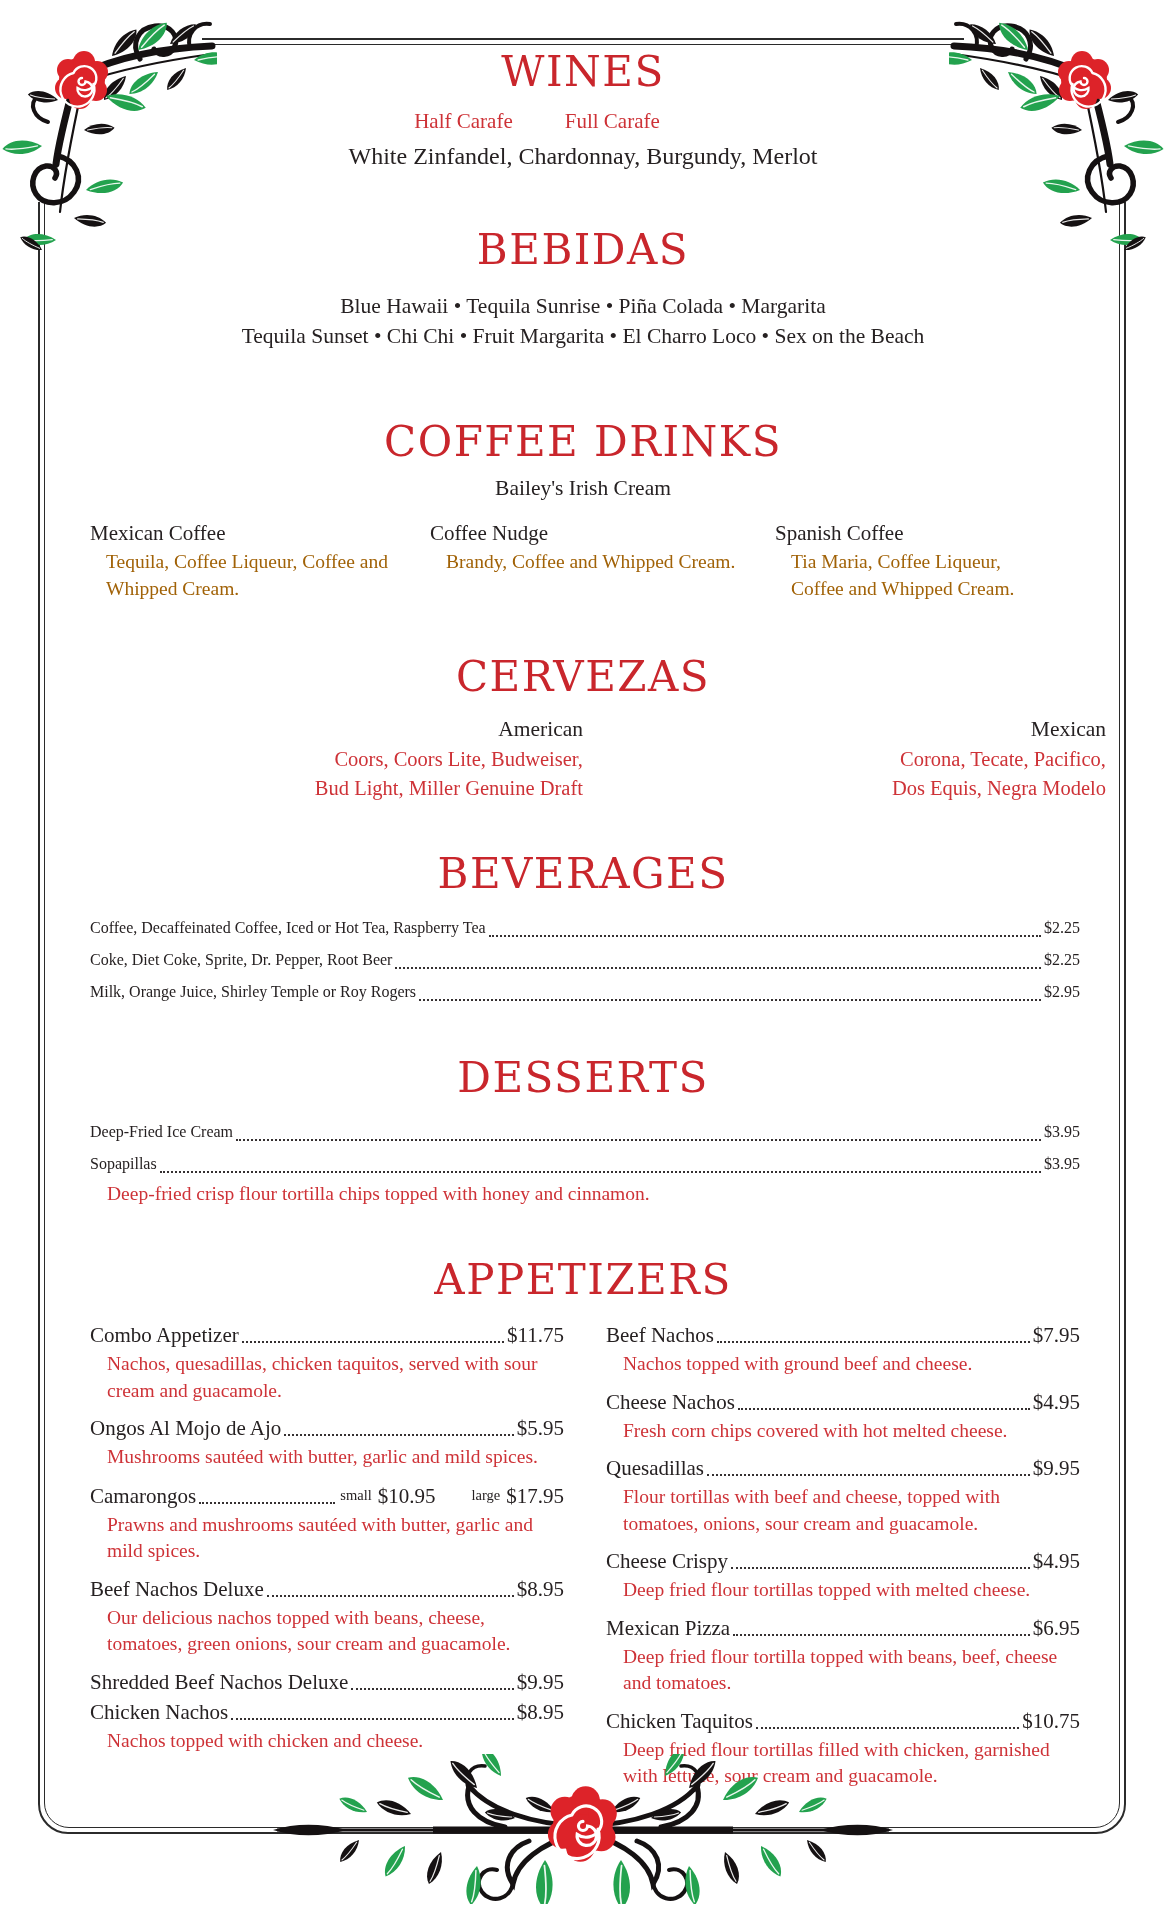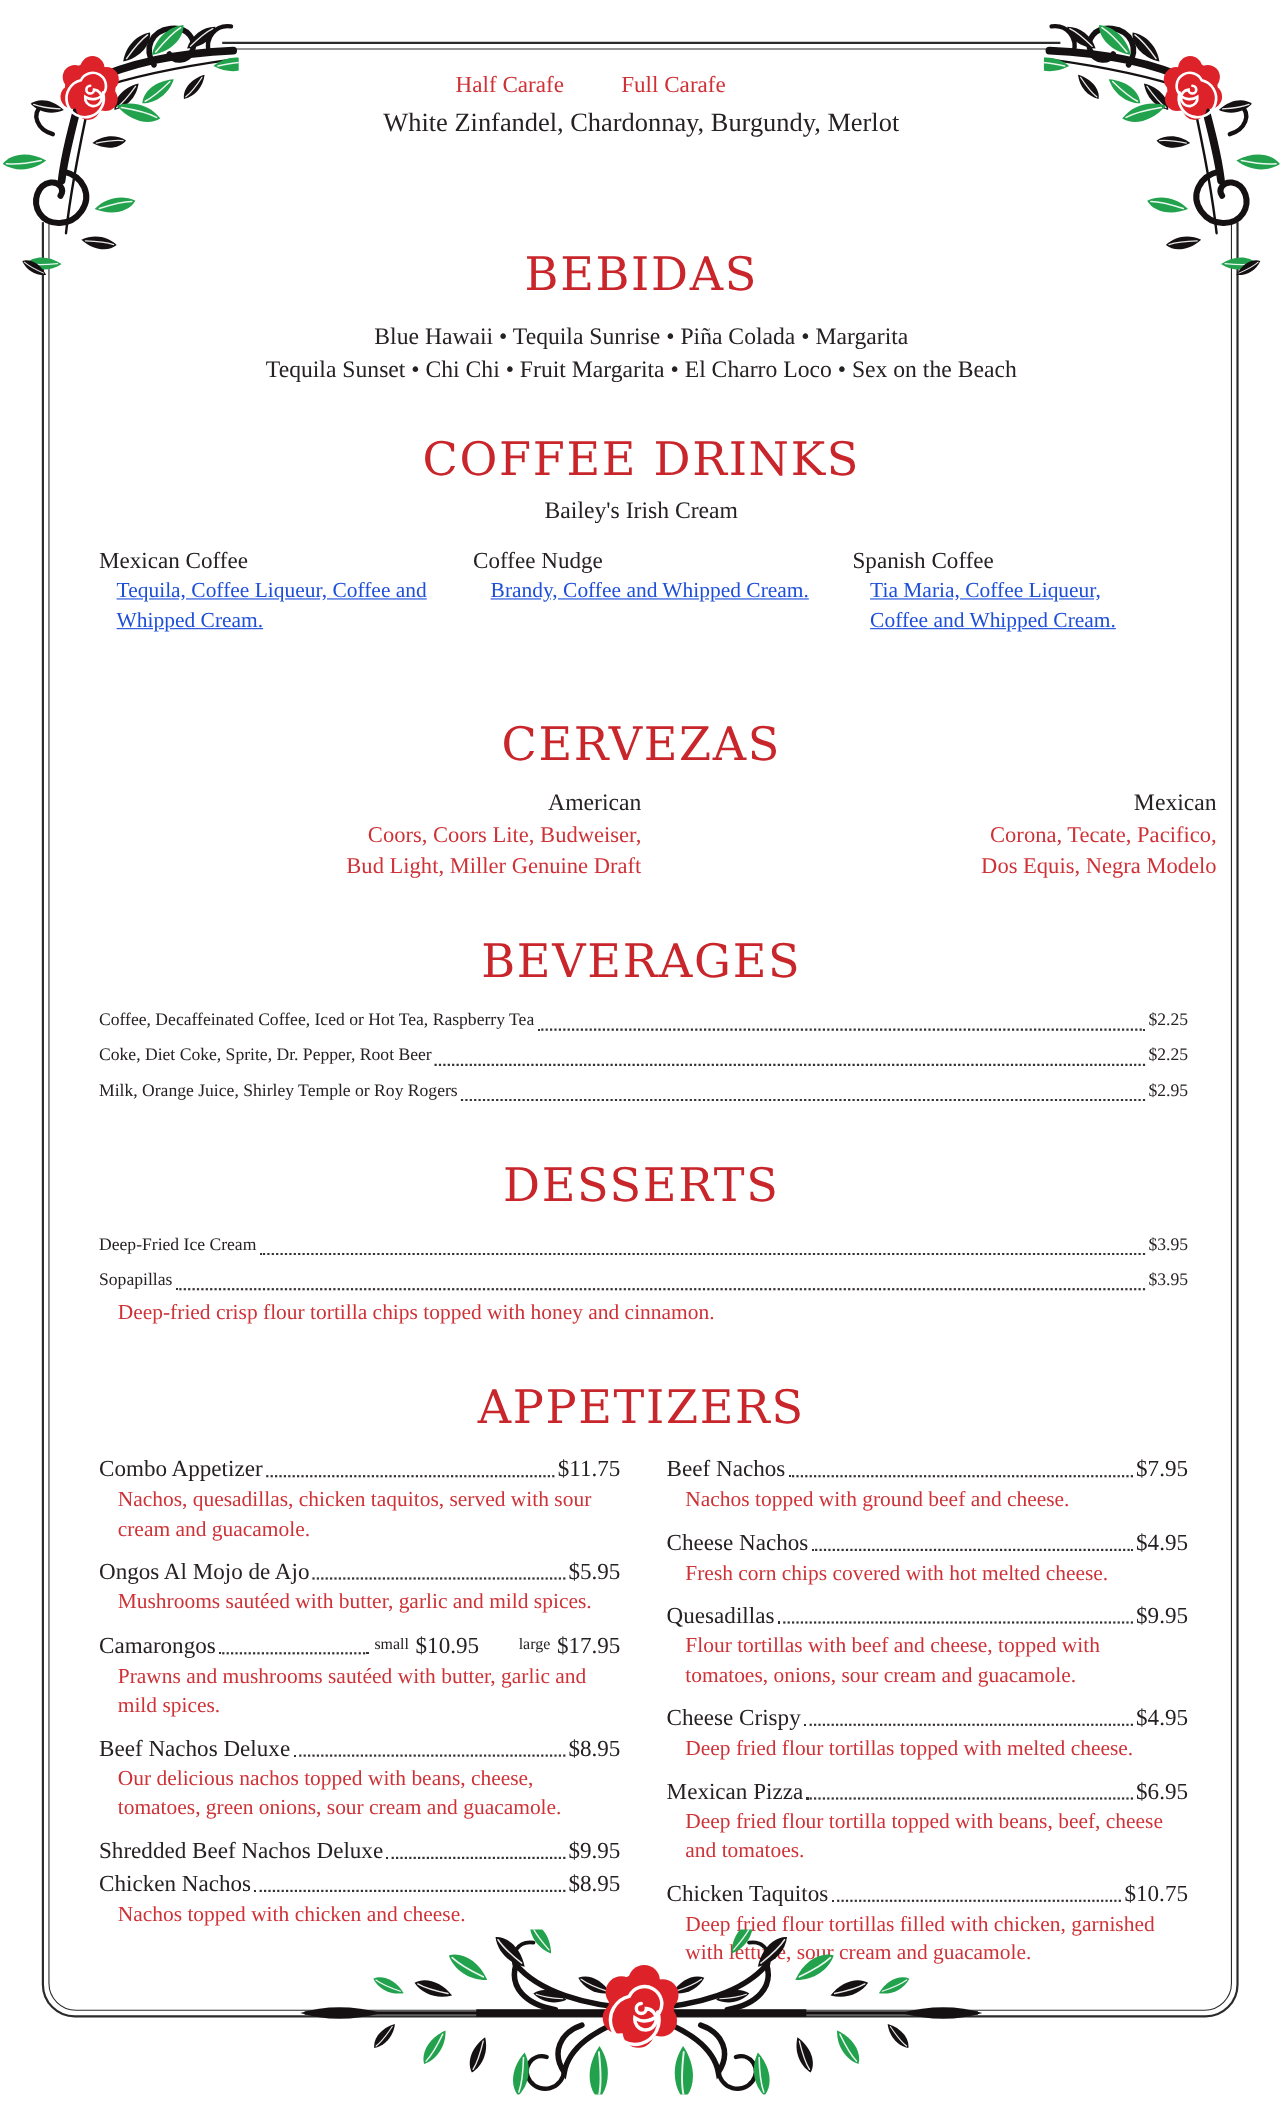--- a/index.html
+++ b/index.html
@@ -29,21 +29,21 @@
         font-size:21px;color:#ce3237;transform:translateX(-46px);}
   #wines .wine-list{font-size:24px;}
 
   
   #bebidas .b-lines{margin-top:19px;line-height:30px;}
 
   
   #coffee .subtitle{margin-top:12px;font-size:21.5px;}
   #coffee .cols{display:grid;grid-template-columns:340px 345px 305px;padding-left:90px;margin-top:20px;}
   .drink-name{font-size:21px;}
-  .drink-desc{font-size:19.5px;color:#1d4ed8;padding:3px 26px 0 16px;line-height:1.38;text-decoration:underline;}
+  .drink-desc{font-size:19.5px;color:#a16207;padding:3px 26px 0 16px;line-height:1.38;}
 
   
   #cervezas .groups{display:flex;margin-top:18px;padding:0 60px;}
   #cervezas .group{flex:1;text-align:right;}
   #cervezas .gname{font-size:21.5px;}
   #cervezas .glines{font-size:20.5px;color:#ce3237;line-height:29px;margin-top:3px;}
 
   
   .rows{padding:0 86px 0 90px;}
   .row{display:flex;align-items:flex-end;font-size:16px;line-height:32px;}
@@ -144,36 +144,37 @@
   <svg class="corner tl" width="215" height="270" viewBox="0 0 215 270">
     <use href="#cornervine"></use>
   </svg>
   <svg class="corner tr" width="215" height="270" viewBox="0 0 215 270">
     <g transform="translate(215,0) scale(-1,1)">
         <use href="#cornervine"></use>
       </g>
   </svg>
 
   <section id="wines" style="top:50px">
+    <h1 class="sec-title">WINES</h1>
     <div class="carafe-row">
       <span>Half Carafe</span>
       <span>Full Carafe</span>
     </div>
     <div class="centered black-line wine-list">White Zinfandel, Chardonnay, Burgundy, Merlot</div>
   </section>
 
   <section id="bebidas" style="top:228px">
     <h1 class="sec-title">BEBIDAS</h1>
     <div class="b-lines centered black-line">
       <div>Blue Hawaii • Tequila Sunrise • Piña Colada • Margarita</div>
       <div>Tequila Sunset • Chi Chi • Fruit Margarita • El Charro Loco • Sex on the Beach</div>
     </div>
   </section>
 
-  <section id="coffee" style="top:396px">
+  <section id="coffee" style="top:420px">
     <h1 class="sec-title">COFFEE DRINKS</h1>
     <div class="subtitle centered">Bailey's Irish Cream</div>
     <div class="cols">
       <div class="drink">
         <div class="drink-name">Mexican Coffee</div>
         <div class="drink-desc">Tequila, Coffee Liqueur, Coffee and Whipped Cream.</div>
       </div>
       <div class="drink">
         <div class="drink-name">Coffee Nudge</div>
         <div class="drink-desc">Brandy, Coffee and Whipped Cream.</div>

